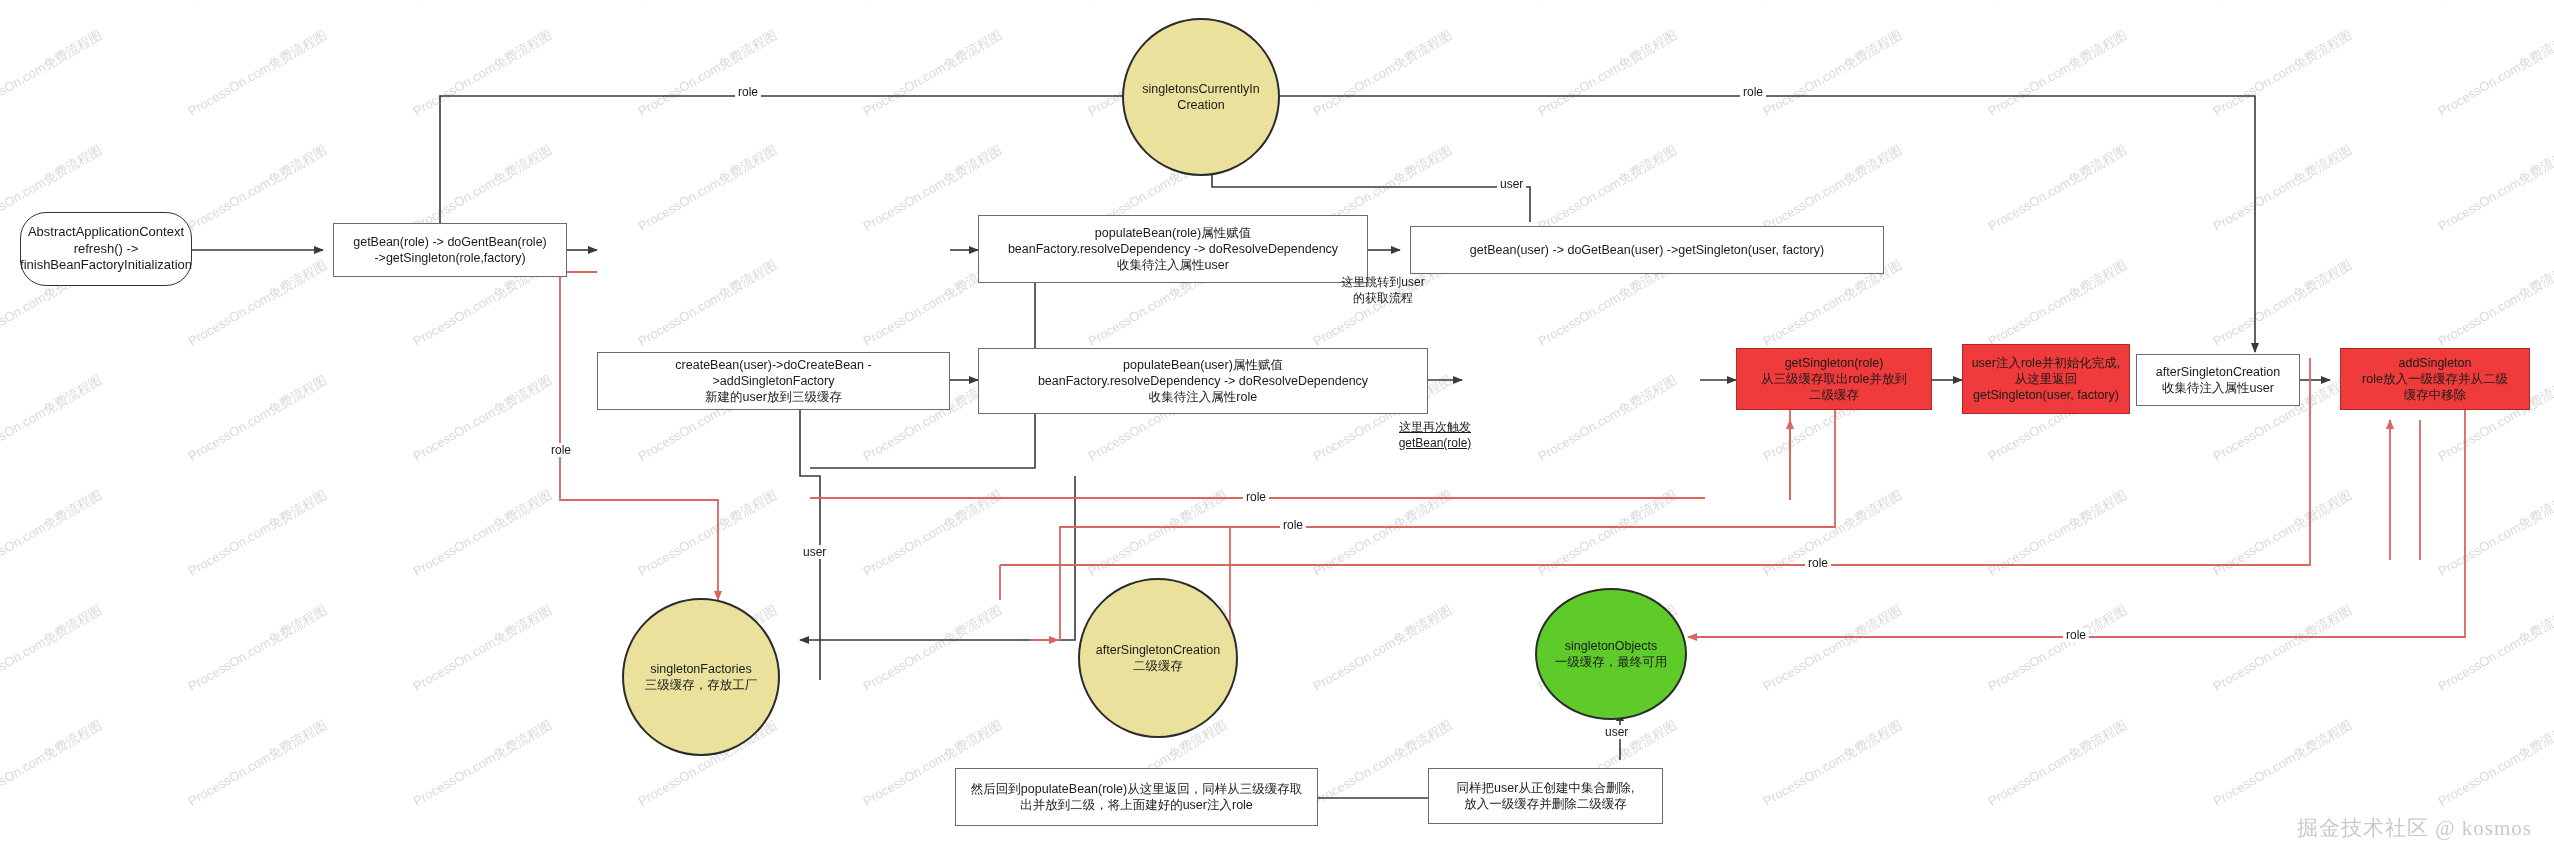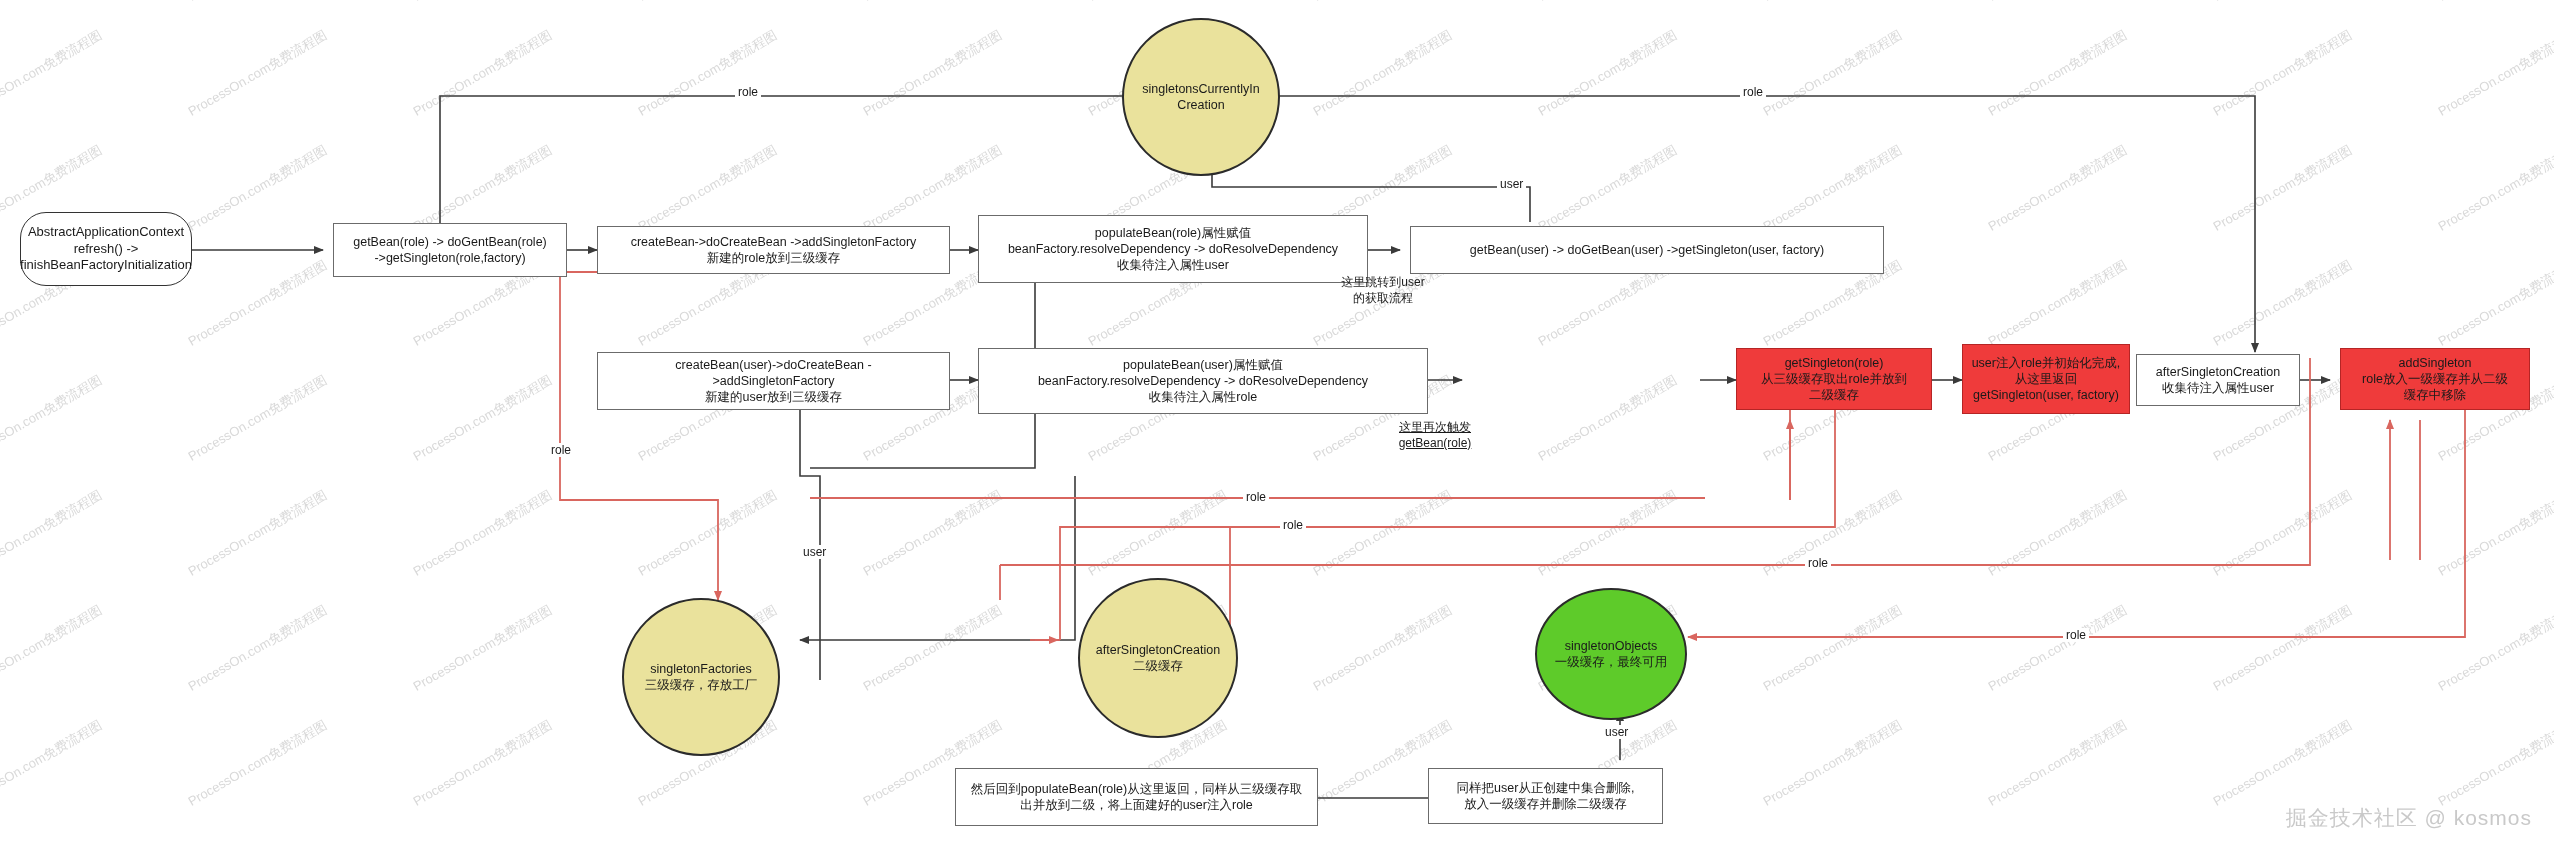--- a/index.html
+++ b/index.html
@@ -85,27 +85,27 @@
     z-index:25;
     font-size:12px;
     color:#1a1a1a;
     line-height:1.3;
     white-space:pre-line;
     text-align:center;
     font-family:"Liberation Sans",sans-serif;
   }
   #credit{
     position:absolute;
-    right:22px;bottom:14px;
+    right:22px;bottom:4px;
     z-index:40;
     font-size:21px;
     color:#c9c9c9;
     letter-spacing:1px;
     white-space:nowrap;
-    font-family:Liberation Sans, sans-serif;
+    font-family:Liberation Serif, serif;
     text-align:right;
   }
 </style>
 </head>
 <body>
 
 <div id="stage">
 
   <div id="wm">
       <div class="wmtxt" style="left: -40px; top: -10px;">ProcessOn.com免费流程图</div>
@@ -288,22 +288,20 @@
       <path d="M1000,565 L1000,600"></path>
     </g>
   </svg>
 
   <div class="node n-round" style="left:20px;top:212px;width:172px;height:74px;">AbstractApplicationContext
 refresh() -&gt; finishBeanFactoryInitialization</div>
 
   <div class="node n-rect" style="left:333px;top:223px;width:234px;height:54px;">getBean(role) -&gt; doGentBean(role)
 -&gt;getSingleton(role,factory)</div>
 
-  <div class="node n-rect" style="left:597px;top:226px;width:353px;height:48px;">createBean-&gt;doCreateBean -&gt;addSingletonFactory
-新建的role放到三级缓存</div>
 
   <div class="node n-rect" style="left:978px;top:215px;width:390px;height:68px;">populateBean(role)属性赋值
 beanFactory.resolveDependency -&gt; doResolveDependency
 收集待注入属性user</div>
 
   <div class="node n-rect" style="left:1410px;top:226px;width:474px;height:48px;">getBean(user) -&gt; doGetBean(user) -&gt;getSingleton(user, factory)</div>
 
   <div class="node n-rect" style="left:597px;top:352px;width:353px;height:58px;">createBean(user)-&gt;doCreateBean -
 &gt;addSingletonFactory
 新建的user放到三级缓存</div>

